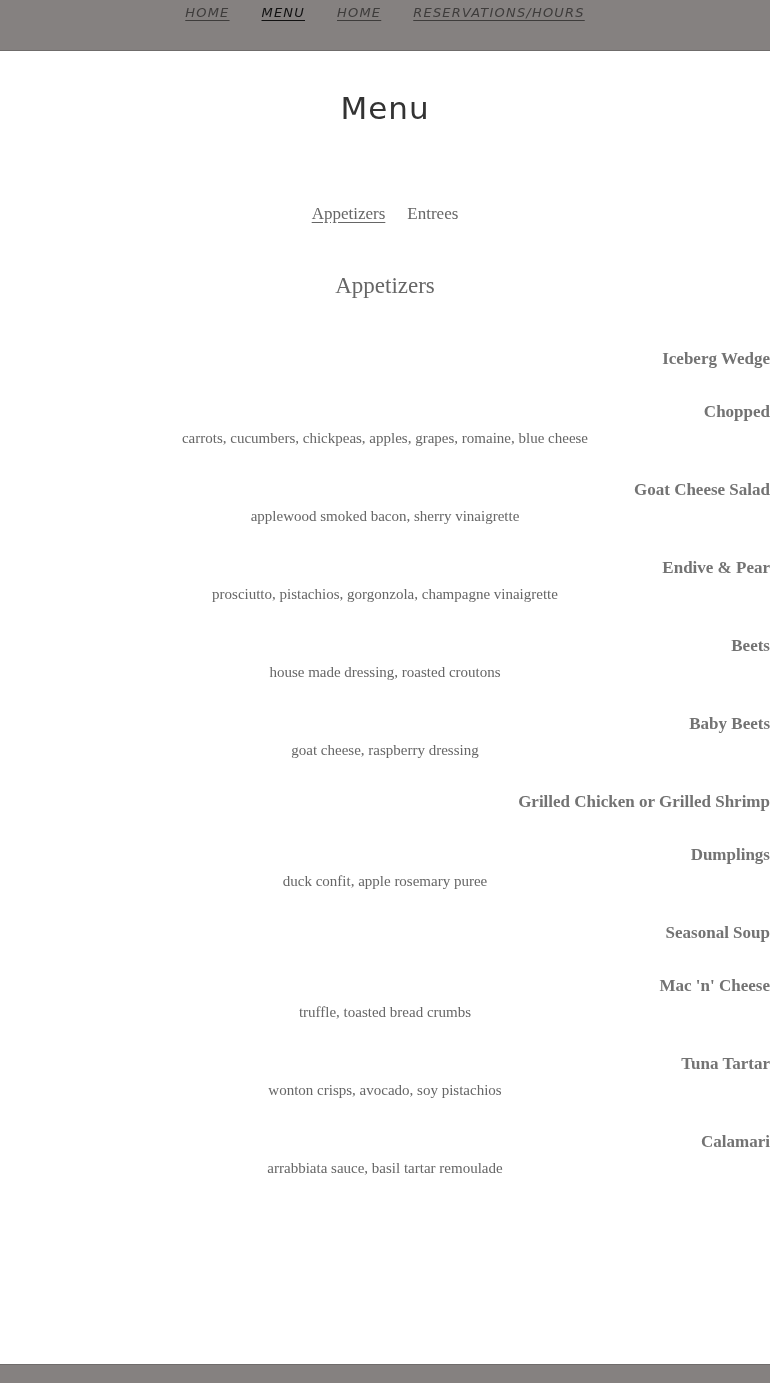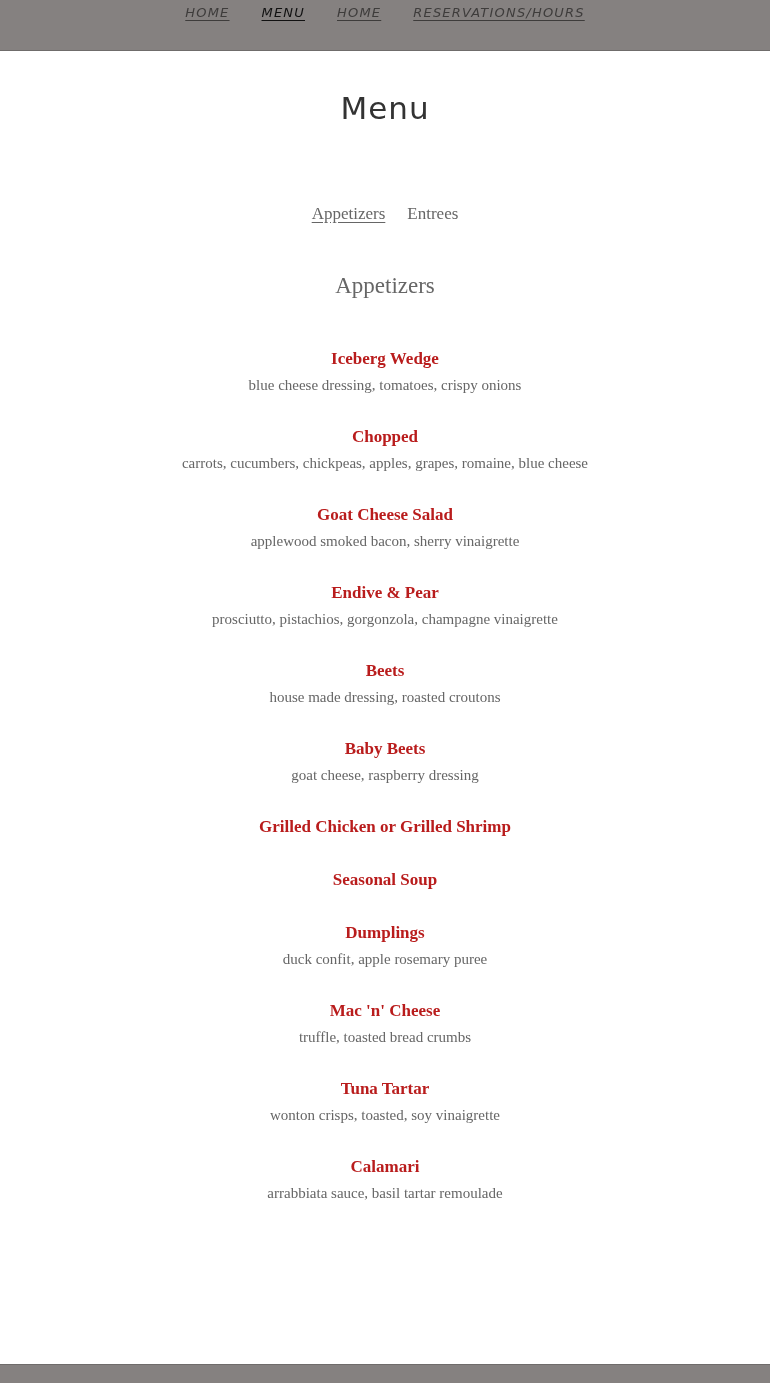--- a/index.html
+++ b/index.html
@@ -90,23 +90,24 @@
       top: 348px;
       text-align: center;
       color: #5e5e5e;
     }
     .menu-item {
       margin-bottom: 31px;
     }
     .item-name {
       font-weight: bold;
       font-size: 17px;
-      color: #b91c1c;
+      color: #737373;
       line-height: 22px;
       height: 22px;
+      text-align: right;
     }
     .item-desc {
       font-size: 15px;
       color: #666666;
       line-height: 20px;
       margin-top: 5px;
     }
     .footer-bar {
       position: absolute;
       left: 0;
@@ -134,21 +135,20 @@
 <div class="subnav">
   <a href="#" class="active">Appetizers</a>
   <a href="#">Entrees</a>
 </div>
 
 <h2 class="section-heading">Appetizers</h2>
 
 <div class="menu-list">
   <div class="menu-item">
     <div class="item-name">Iceberg Wedge</div>
-    <div class="item-desc">blue cheese dressing, tomatoes, crispy onions</div>
   </div>
   <div class="menu-item">
     <div class="item-name">Chopped</div>
     <div class="item-desc">carrots, cucumbers, chickpeas, apples, grapes, romaine, blue cheese</div>
   </div>
   <div class="menu-item">
     <div class="item-name">Goat Cheese Salad</div>
     <div class="item-desc">applewood smoked bacon, sherry vinaigrette</div>
   </div>
   <div class="menu-item">
@@ -160,33 +160,33 @@
     <div class="item-desc">house made dressing, roasted croutons</div>
   </div>
   <div class="menu-item">
     <div class="item-name">Baby Beets</div>
     <div class="item-desc">goat cheese, raspberry dressing</div>
   </div>
   <div class="menu-item">
     <div class="item-name">Grilled Chicken or Grilled Shrimp</div>
   </div>
   <div class="menu-item">
-    <div class="item-name">Seasonal Soup</div>
+    <div class="item-name">Dumplings</div>
+    <div class="item-desc">duck confit, apple rosemary puree</div>
   </div>
   <div class="menu-item">
-    <div class="item-name">Dumplings</div>
-    <div class="item-desc">duck confit, apple rosemary puree</div>
+    <div class="item-name">Seasonal Soup</div>
   </div>
   <div class="menu-item">
     <div class="item-name">Mac 'n' Cheese</div>
     <div class="item-desc">truffle, toasted bread crumbs</div>
   </div>
   <div class="menu-item">
     <div class="item-name">Tuna Tartar</div>
-    <div class="item-desc">wonton crisps, toasted, soy vinaigrette</div>
+    <div class="item-desc">wonton crisps, avocado, soy pistachios</div>
   </div>
   <div class="menu-item">
     <div class="item-name">Calamari</div>
     <div class="item-desc">arrabbiata sauce, basil tartar remoulade</div>
   </div>
 </div>
 
 <div class="footer-bar"></div>
 
 </body></html>

